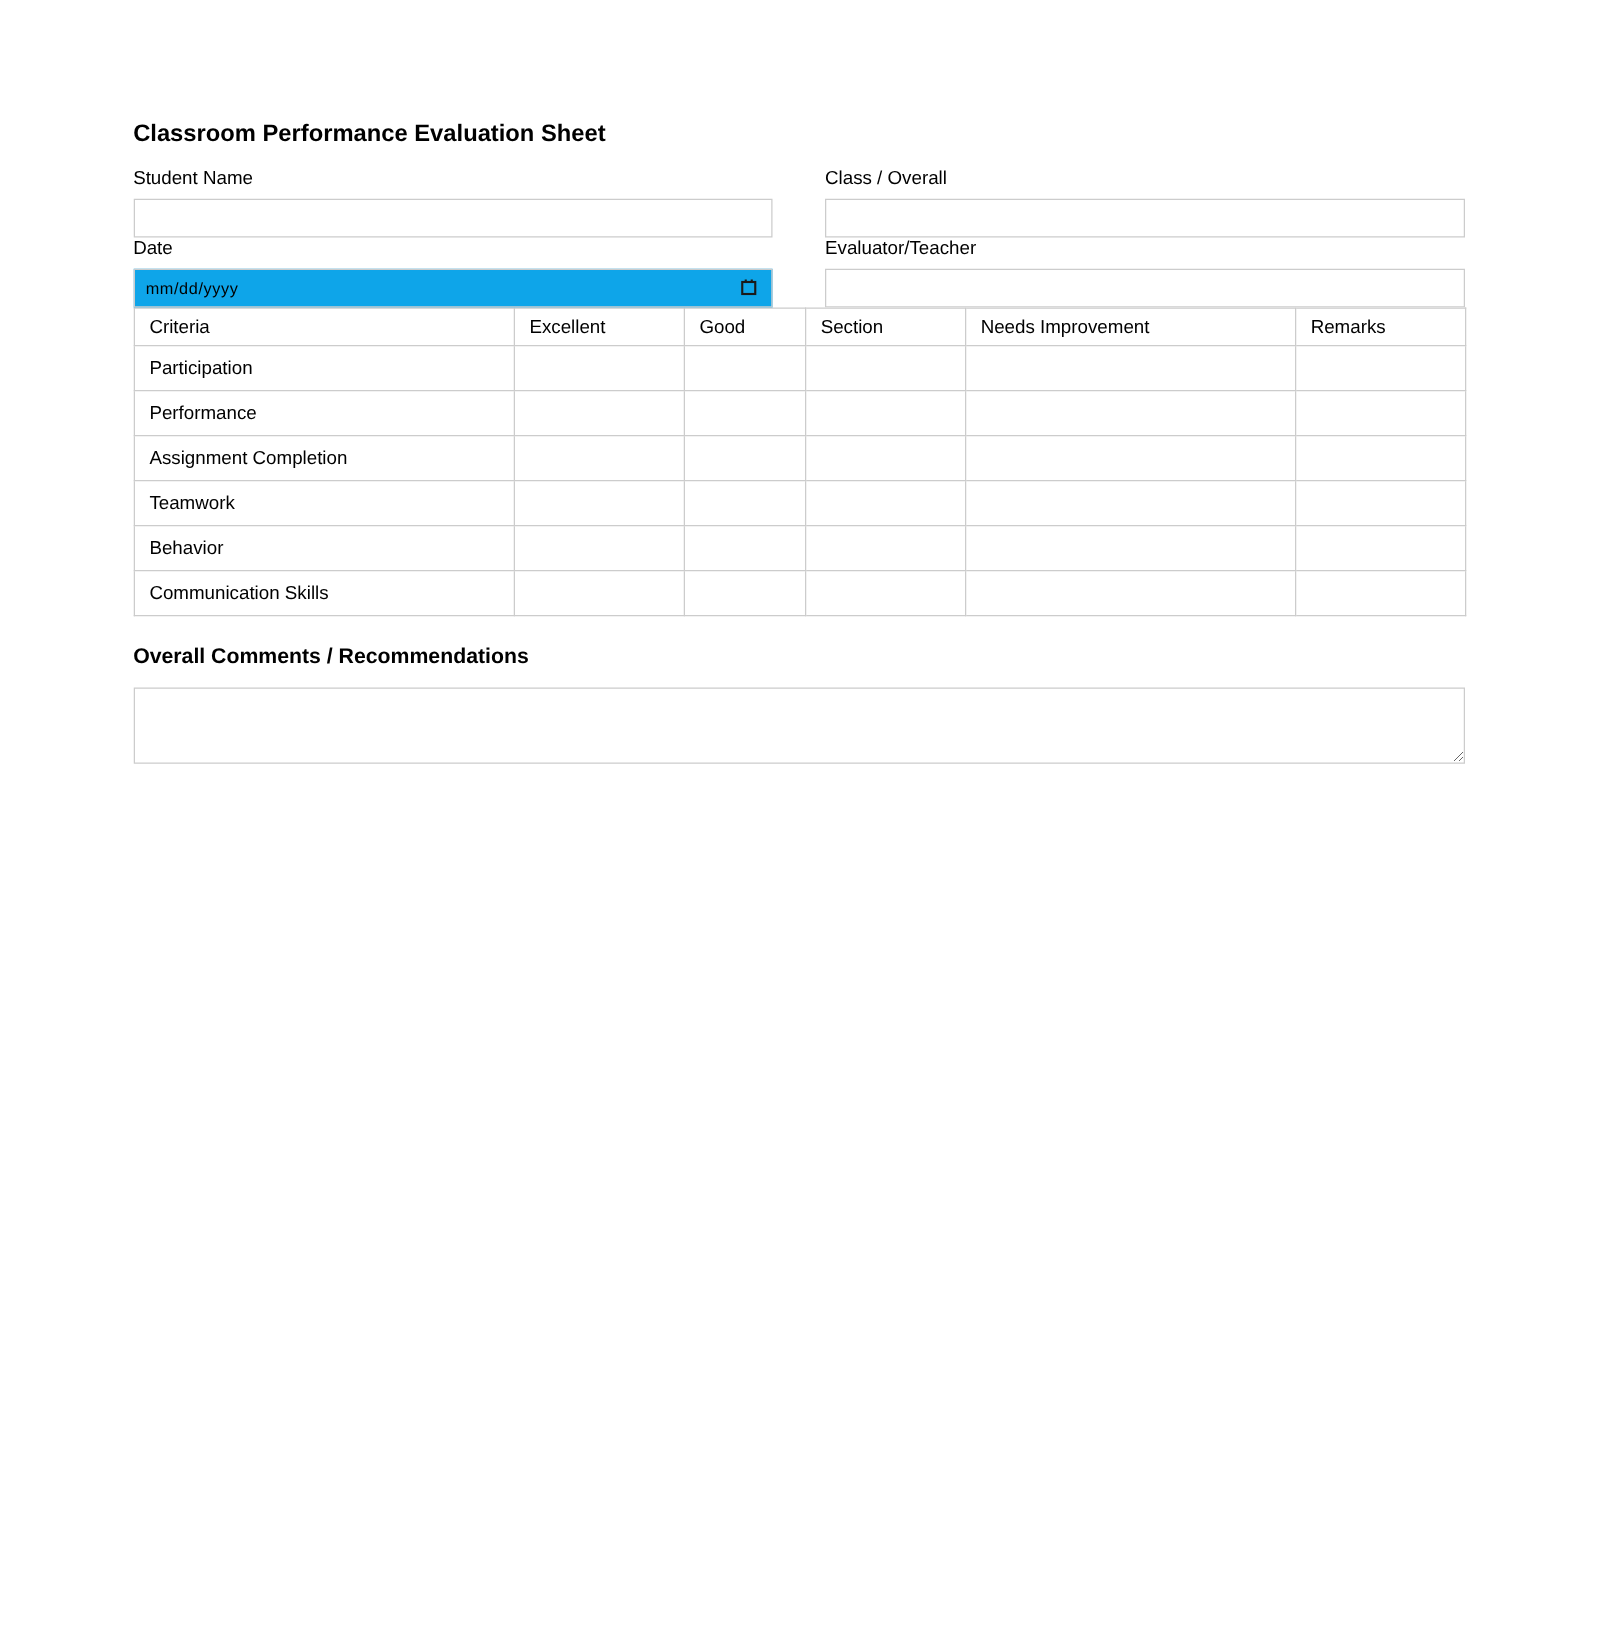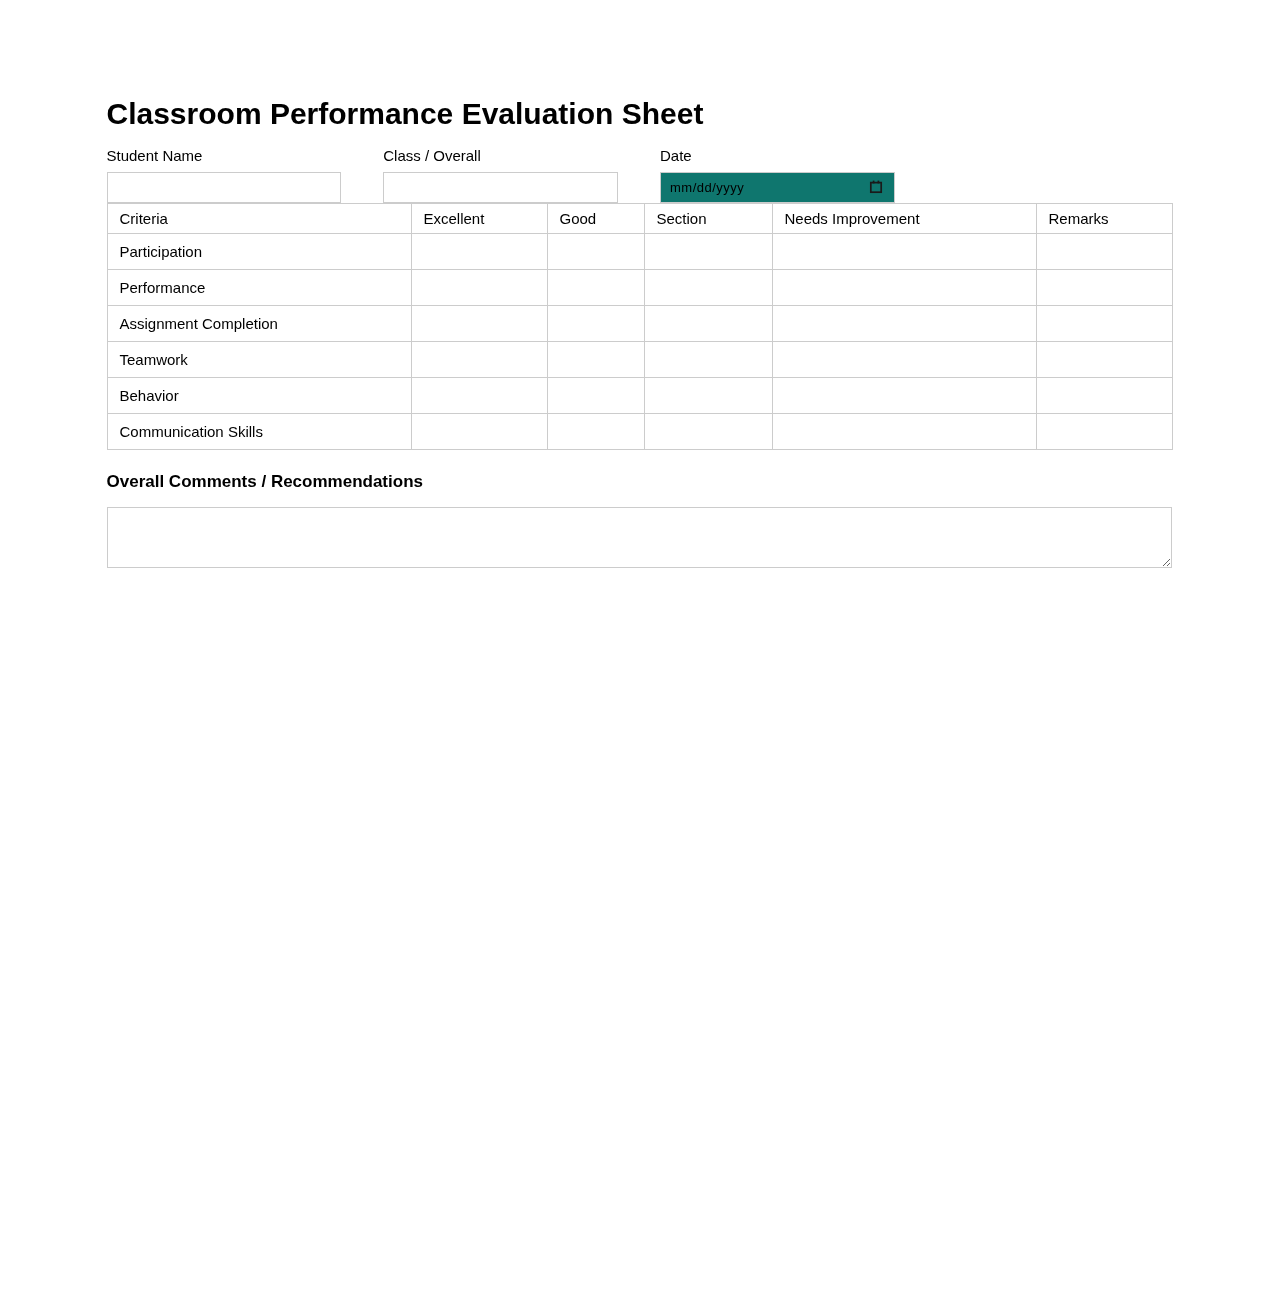--- a/index.html
+++ b/index.html
@@ -10,28 +10,28 @@
     color: #000000;
     font-family: "Liberation Sans", sans-serif;
   }
   body { min-height: 1300px; width: 1278px; }
   .container {
     width: 1065px;
     margin: 0 auto;
     padding-top: 97px;
   }
   h1.page-title {
-    font-size: 30px;
+    font-size: 19px;
     line-height: 1.15;
     font-weight: bold;
     margin: 0 0 15px 0;
   }
   .fields-row {
     display: grid;
-    grid-template-columns: repeat(4, 1fr);
+    grid-template-columns: repeat(2, 1fr);
     column-gap: 42px;
   }
   .field-label {
     display: block;
     font-size: 15px;
     line-height: 17px;
     margin-bottom: 8px;
   }
   .text-input {
     width: 100%;
@@ -42,21 +42,21 @@
     padding: 0 8px;
     font-family: "Liberation Sans", sans-serif;
     font-size: 14px;
     color: #000000;
     outline: none;
   }
   .date-input {
     width: 100%;
     height: 31px;
     border: 1px solid #cccccc;
-    background: #0f766e;
+    background: #0ea5e9;
     padding: 0 10px 0 9px;
     display: flex;
     align-items: center;
     justify-content: space-between;
     cursor: default;
   }
   .date-placeholder {
     font-size: 13px;
     letter-spacing: 0.5px;
     color: #000000;
@@ -128,20 +128,24 @@
         <span class="cal-icon">
           <svg width="16" height="16" viewBox="0 0 16 16">
             <rect x="2.8" y="3.6" width="10.4" height="9.6" fill="none" stroke="#1a1a1a" stroke-width="1.7"></rect>
             <line x1="5.6" y1="1.6" x2="5.6" y2="4.4" stroke="#1a1a1a" stroke-width="1.7"></line>
             <line x1="10.4" y1="1.6" x2="10.4" y2="4.4" stroke="#1a1a1a" stroke-width="1.7"></line>
           </svg>
         </span>
       </div>
     </div>
 
+    <div class="field">
+      <label class="field-label">Evaluator/Teacher</label>
+      <input type="text" class="text-input" value="" style="">
+    </div>
 
   </div>
 
 
   <table class="criteria-table">
     <colgroup>
       <col style="width:304px">
       <col style="width:136px">
       <col style="width:97px">
       <col style="width:128px">

